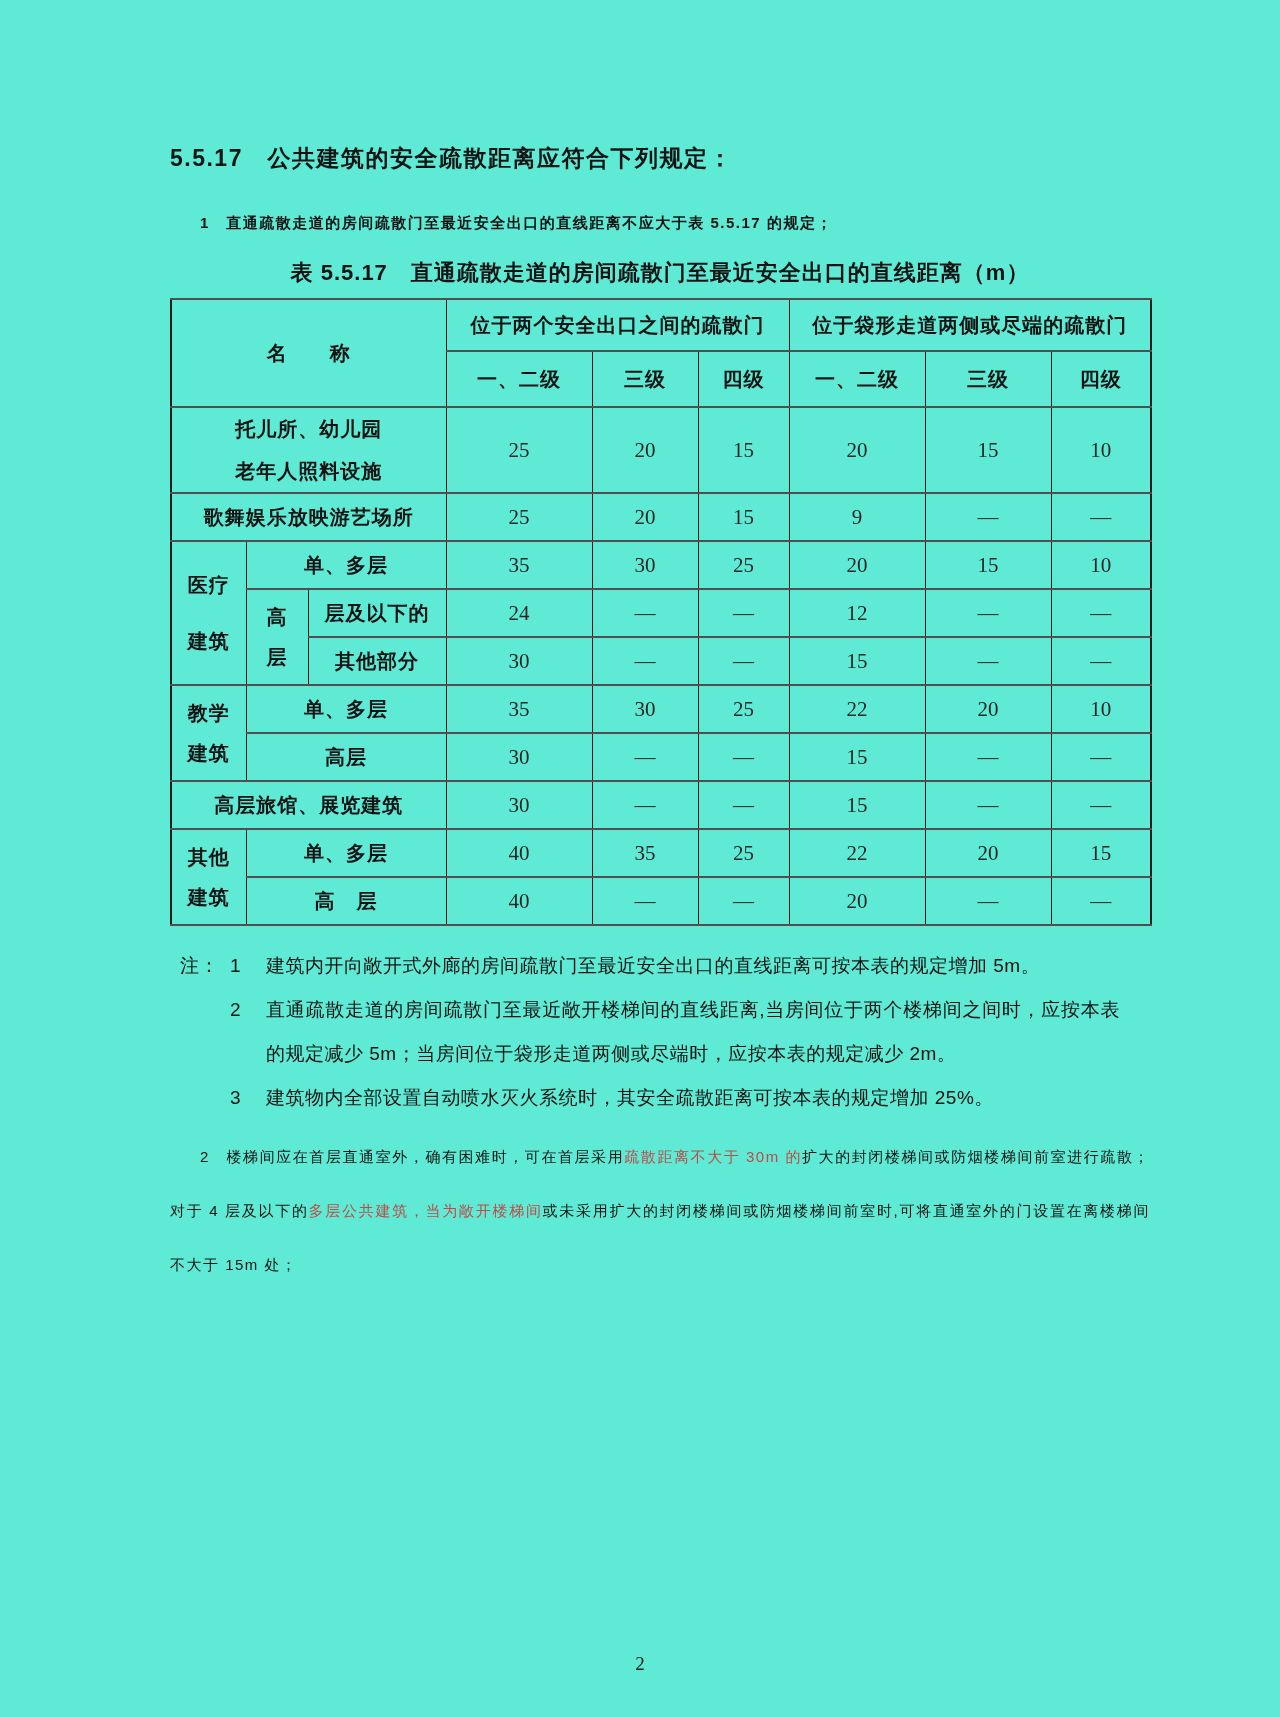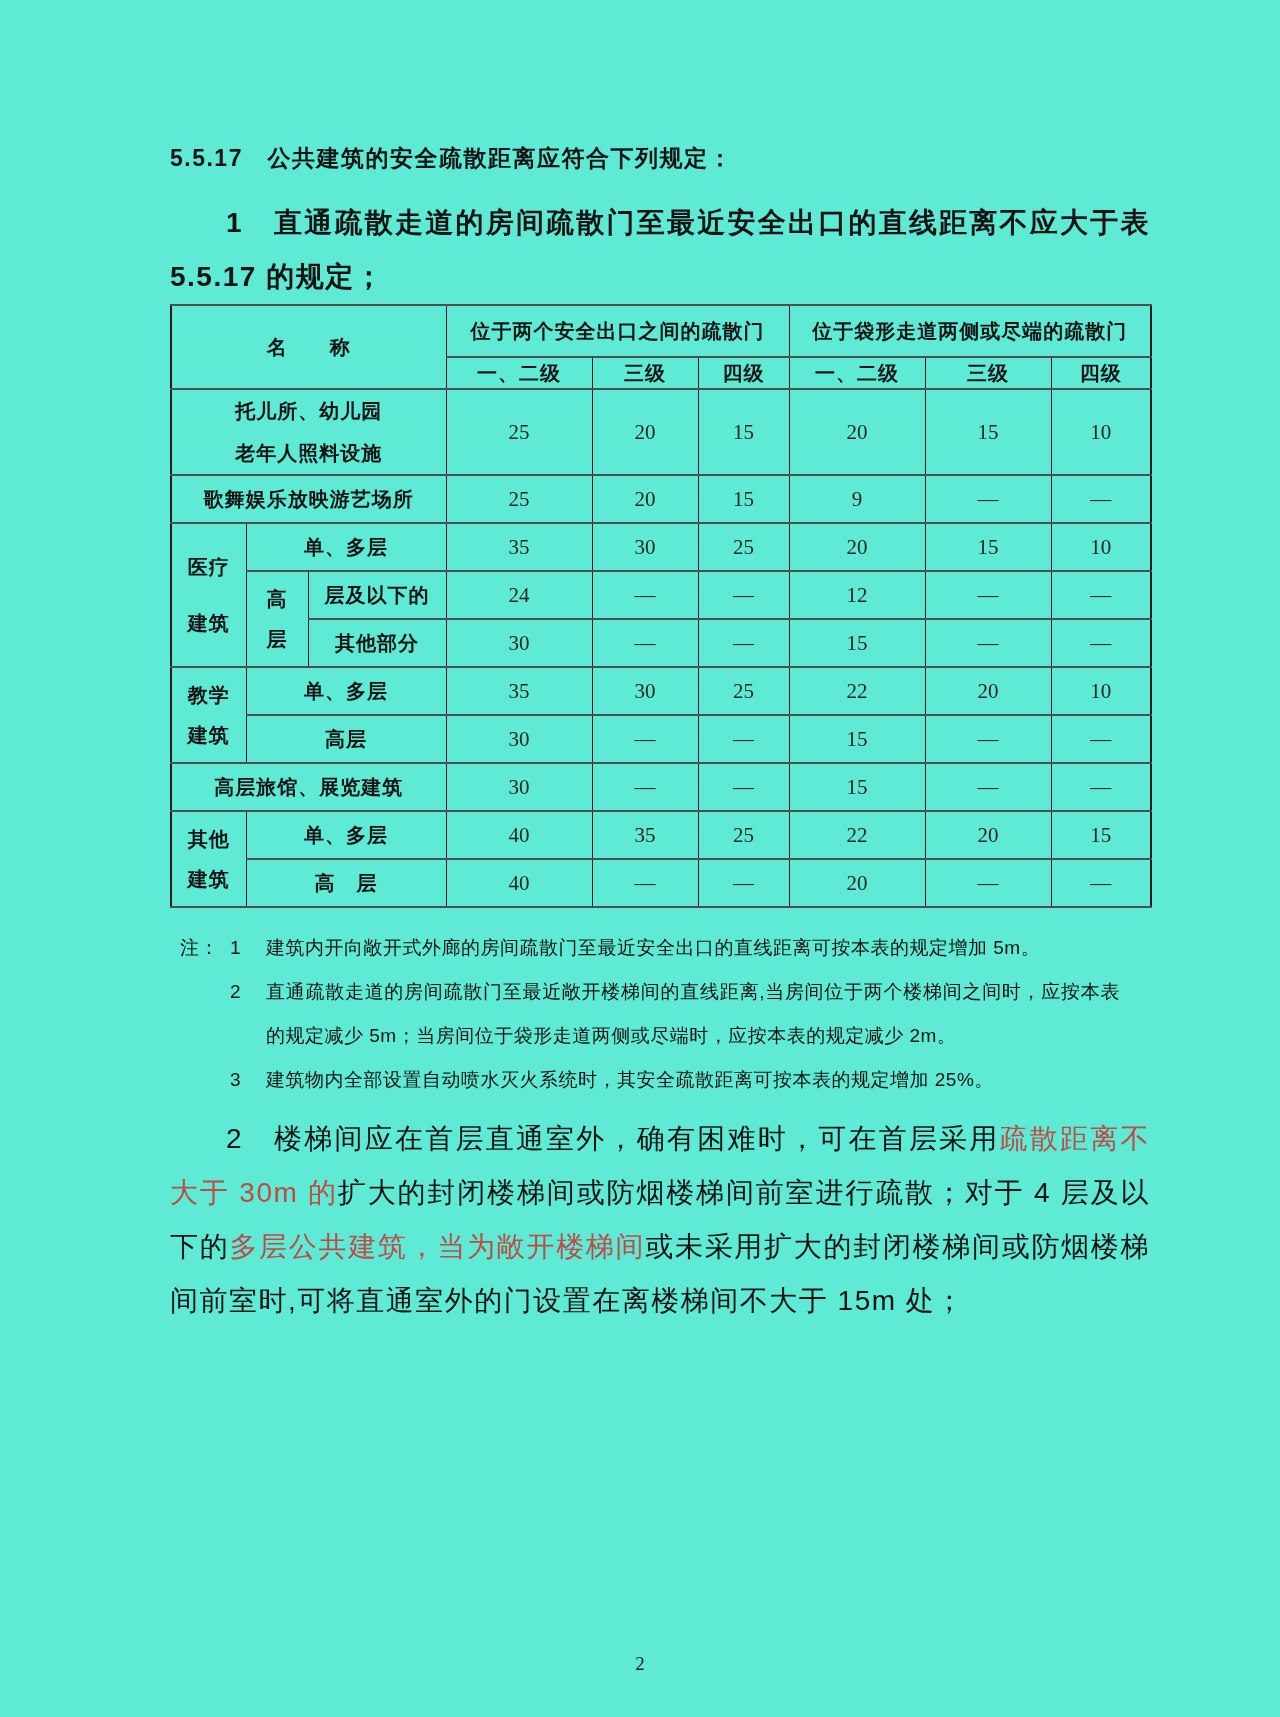--- a/index.html
+++ b/index.html
@@ -19,21 +19,21 @@
 
   
   .clause-heading {
     font-size: 23px;
     font-weight: 700;
     letter-spacing: 1.5px;
     line-height: 36px;
     margin-bottom: 20px;
   }
   .body-para {
-    font-size: 28px;
+    font-size: 15px;
     font-weight: 700;
     letter-spacing: 1.5px;
     line-height: 54px;
     text-indent: 2em;
     text-align: justify;
   }
   .body-para.regular { font-weight: 500; }
   .seg { font-weight: inherit; }
   .seg.red {
     color: #bf4b47;
@@ -59,21 +59,21 @@
   table.dist td {
     border-left: 1px solid #1a1a1a;
     border-right: 1px solid #1a1a1a;
     border-top: 2px solid #4f4f4f;
     border-bottom: 2px solid #4f4f4f;
     text-align: center;
     vertical-align: middle;
     padding: 0;
   }
   tr.h1 { height: 52px; }
-  tr.h2 { height: 32px; padding-left: 39px; }
+  tr.h2 { height: 56px; padding-left: 39px; }
   tr.tall { height: 86px; }
   tr.r { height: 48px; }
   .hdr { font-size: 20px; font-weight: 700; letter-spacing: 1px; }
   .namecell { font-size: 20px; font-weight: 700; letter-spacing: 1px; }
   .val {
     font-family: "Liberation Serif", "DejaVu Serif", serif;
     font-size: 21px;
     font-weight: 400;
     color: #262626;
   }
@@ -110,20 +110,21 @@
 </head>
 <body>
 
 <div class="page">
   <div class="content">
 
     <div class="clause-heading">5.5.17　公共建筑的安全疏散距离应符合下列规定：</div>
 
     <p class="body-para">1　直通疏散走道的房间疏散门至最近安全出口的直线距离不应大于表 5.5.17 的规定；</p>
 
+    <div class="tbl-caption">表 5.5.17　直通疏散走道的房间疏散门至最近安全出口的直线距离（m）</div>
 
     <table class="dist">
       <colgroup>
         <col style="width:75px">
           <col style="width:62px">
           <col style="width:138px">
         <col style="width:146px">
           <col style="width:106px">
           <col style="width:91px">
         <col style="width:136px">

